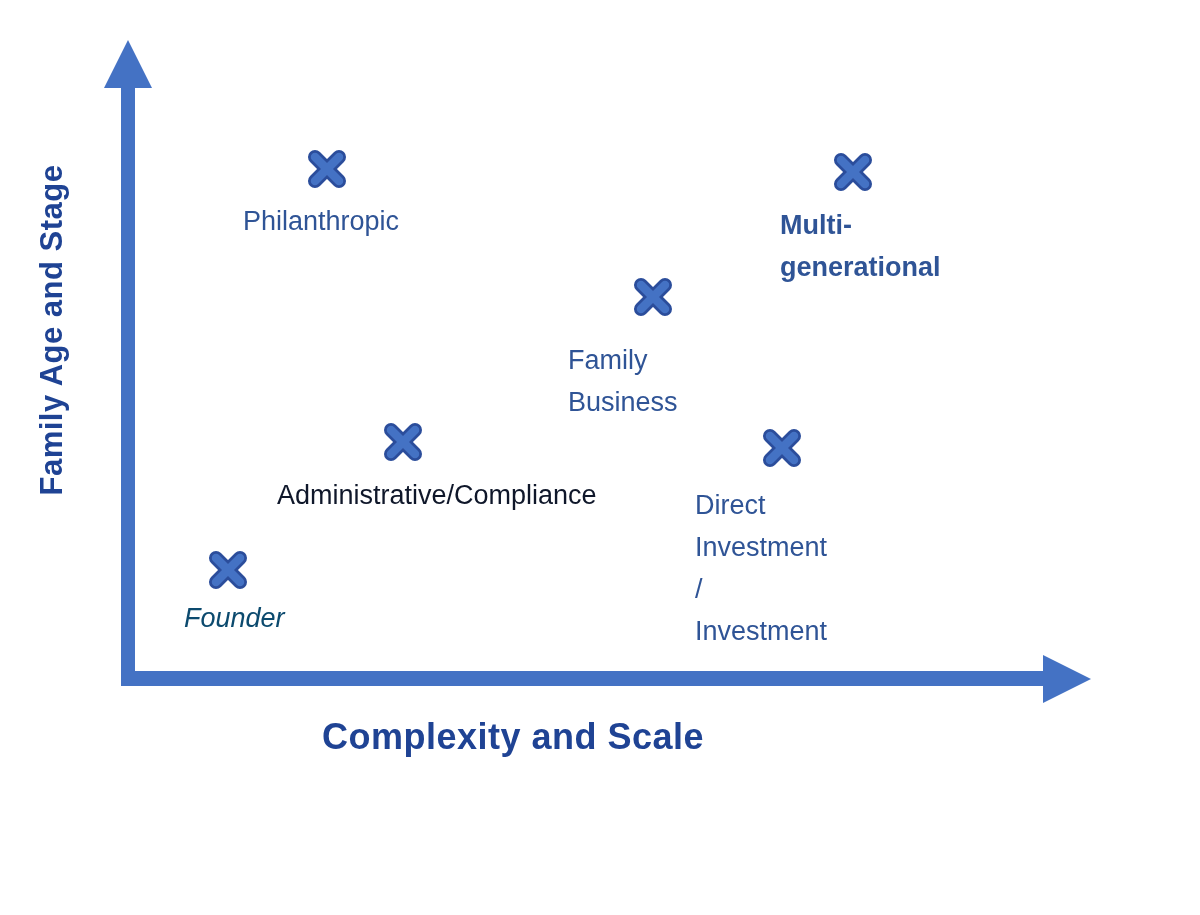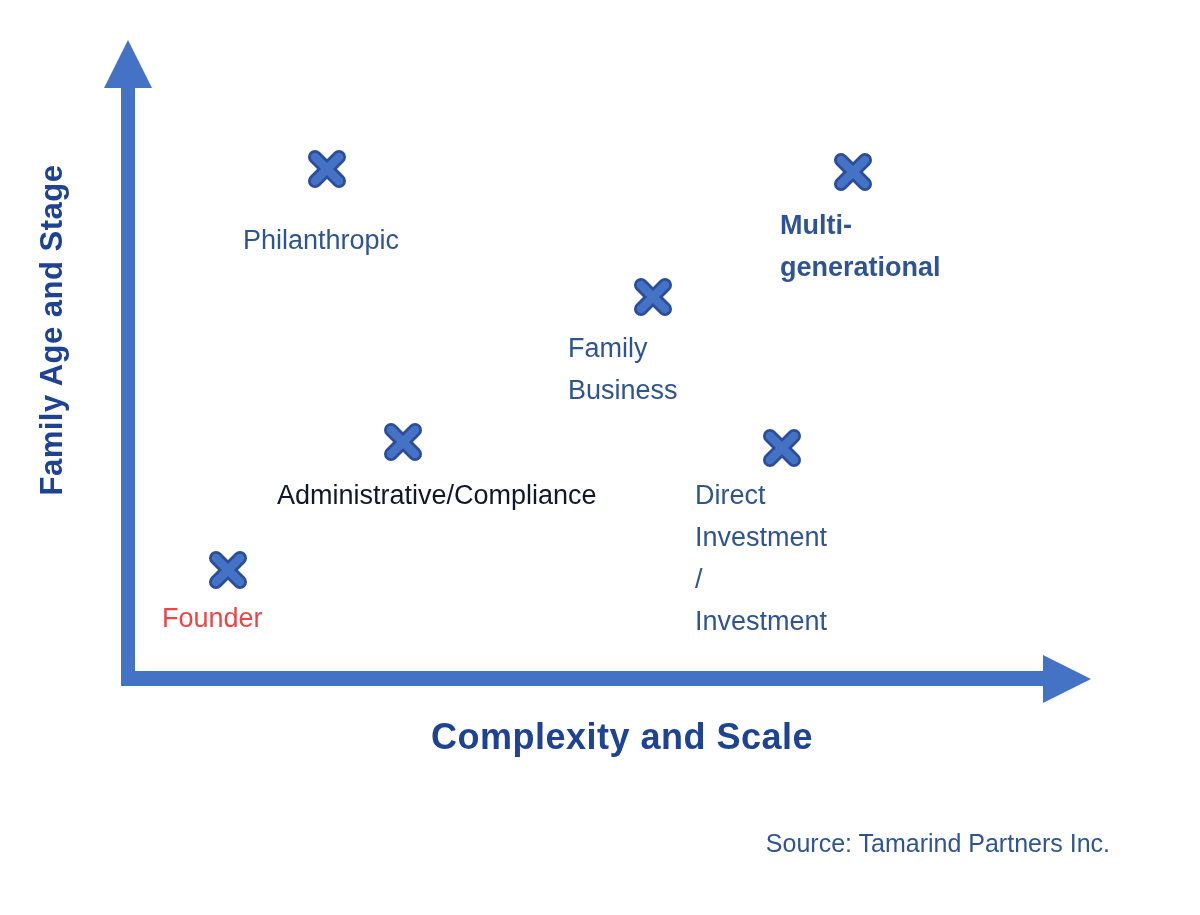--- a/index.html
+++ b/index.html
@@ -31,21 +31,20 @@
     font-size: 31px;
     font-weight: bold;
     letter-spacing: 0.5px;
     white-space: nowrap;
   }
   .x-title {
     position: absolute;
     left: 322px;
     top: 716px;
     width: 600px;
-    text-align: center;
     font-size: 36px;
     font-weight: bold;
     letter-spacing: 0.5px;
   }
   .source-note {
     position: absolute;
     left: 640px;
     top: 829px;
     width: 470px;
     text-align: right;
@@ -89,65 +88,64 @@
   <div class="x-title" style="color: rgb(31, 67, 148);">Complexity and Scale</div>
 
   <div id="points-layer">
       <div class="point">
         <svg width="40" height="38" viewBox="0 0 40 38" style="left: 307px; top: 150px;">
           <polyline points="8,7 32,31" stroke="#2B4D9B" stroke-width="14" stroke-linecap="round" fill="none"></polyline>
           <polyline points="32,7 8,31" stroke="#2B4D9B" stroke-width="14" stroke-linecap="round" fill="none"></polyline>
           <polyline points="8,7 32,31" stroke="#4472C4" stroke-width="8.5" stroke-linecap="round" fill="none"></polyline>
           <polyline points="32,7 8,31" stroke="#4472C4" stroke-width="8.5" stroke-linecap="round" fill="none"></polyline>
         </svg>
-        <div class="point-label" style="left: 243px; top: 200px; color: rgb(47, 84, 150); margin-top: 19px;">Philanthropic</div>
+        <div class="point-label" style="left: 243px; top: 200px; color: rgb(47, 84, 150);">Philanthropic</div>
       </div>
       <div class="point">
         <svg width="40" height="38" viewBox="0 0 40 38" style="left: 833px; top: 153px;">
           <polyline points="8,7 32,31" stroke="#2B4D9B" stroke-width="14" stroke-linecap="round" fill="none"></polyline>
           <polyline points="32,7 8,31" stroke="#2B4D9B" stroke-width="14" stroke-linecap="round" fill="none"></polyline>
           <polyline points="8,7 32,31" stroke="#4472C4" stroke-width="8.5" stroke-linecap="round" fill="none"></polyline>
           <polyline points="32,7 8,31" stroke="#4472C4" stroke-width="8.5" stroke-linecap="round" fill="none"></polyline>
         </svg>
         <div class="point-label" style="left: 780px; top: 204px; color: rgb(47, 84, 150); font-weight: bold;">Multi-generational</div>
       </div>
       <div class="point">
         <svg width="40" height="38" viewBox="0 0 40 38" style="left: 633px; top: 278px;">
           <polyline points="8,7 32,31" stroke="#2B4D9B" stroke-width="14" stroke-linecap="round" fill="none"></polyline>
           <polyline points="32,7 8,31" stroke="#2B4D9B" stroke-width="14" stroke-linecap="round" fill="none"></polyline>
           <polyline points="8,7 32,31" stroke="#4472C4" stroke-width="8.5" stroke-linecap="round" fill="none"></polyline>
           <polyline points="32,7 8,31" stroke="#4472C4" stroke-width="8.5" stroke-linecap="round" fill="none"></polyline>
         </svg>
-        <div class="point-label" style="left: 568px; top: 327px; color: rgb(47, 84, 150);">Family Business</div>
+        <div class="point-label" style="left: 568px; top: 339px; color: rgb(47, 84, 150);">Family Business</div>
       </div>
       <div class="point">
         <svg width="40" height="38" viewBox="0 0 40 38" style="left: 383px; top: 423px;">
           <polyline points="8,7 32,31" stroke="#2B4D9B" stroke-width="14" stroke-linecap="round" fill="none"></polyline>
           <polyline points="32,7 8,31" stroke="#2B4D9B" stroke-width="14" stroke-linecap="round" fill="none"></polyline>
           <polyline points="8,7 32,31" stroke="#4472C4" stroke-width="8.5" stroke-linecap="round" fill="none"></polyline>
           <polyline points="32,7 8,31" stroke="#4472C4" stroke-width="8.5" stroke-linecap="round" fill="none"></polyline>
         </svg>
         <div class="point-label" style="left: 277px; top: 474px; color: #0f172a;">Administrative/Compliance</div>
       </div>
       <div class="point">
         <svg width="40" height="38" viewBox="0 0 40 38" style="left: 762px; top: 429px;">
           <polyline points="8,7 32,31" stroke="#2B4D9B" stroke-width="14" stroke-linecap="round" fill="none"></polyline>
           <polyline points="32,7 8,31" stroke="#2B4D9B" stroke-width="14" stroke-linecap="round" fill="none"></polyline>
           <polyline points="8,7 32,31" stroke="#4472C4" stroke-width="8.5" stroke-linecap="round" fill="none"></polyline>
           <polyline points="32,7 8,31" stroke="#4472C4" stroke-width="8.5" stroke-linecap="round" fill="none"></polyline>
         </svg>
-        <div class="point-label" style="left: 695px; top: 474px; color: rgb(47, 84, 150);">Direct Investment /
+        <div class="point-label" style="left: 695px; top: 484px; color: rgb(47, 84, 150);">Direct Investment /
 Investment</div>
       </div>
       <div class="point">
         <svg width="40" height="38" viewBox="0 0 40 38" style="left: 208px; top: 551px;">
           <polyline points="8,7 32,31" stroke="#2B4D9B" stroke-width="14" stroke-linecap="round" fill="none"></polyline>
           <polyline points="32,7 8,31" stroke="#2B4D9B" stroke-width="14" stroke-linecap="round" fill="none"></polyline>
           <polyline points="8,7 32,31" stroke="#4472C4" stroke-width="8.5" stroke-linecap="round" fill="none"></polyline>
           <polyline points="32,7 8,31" stroke="#4472C4" stroke-width="8.5" stroke-linecap="round" fill="none"></polyline>
         </svg>
-        <div class="point-label" style="left: 162px; top: 597px; color: #ef4444;">Founder</div>
+        <div class="point-label" style="left: 184px; top: 597px; color: #0c4a6e; font-style: italic;">Founder</div>
       </div>
     </div>
 
-  <div class="source-note" style="color: rgb(47, 84, 150);">Source: Tamarind Partners Inc.</div>
 
 </div>
 
 </body></html>

